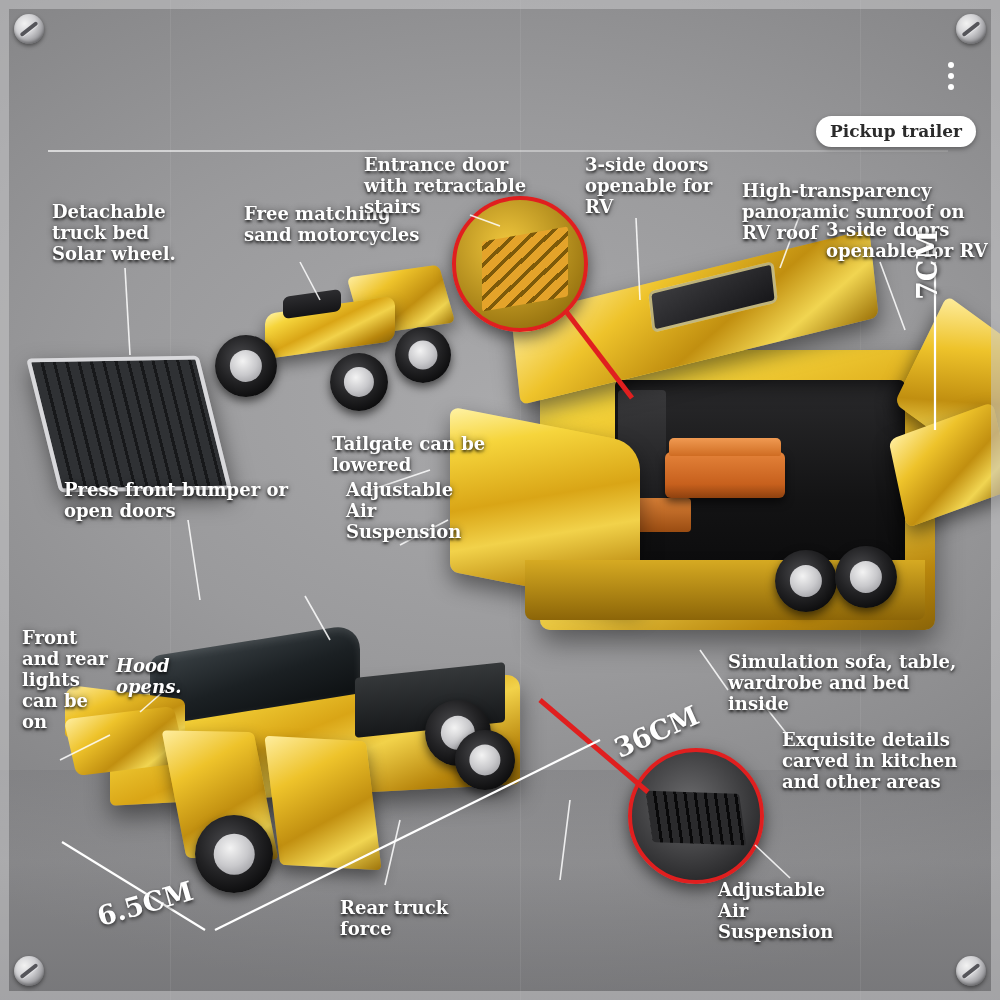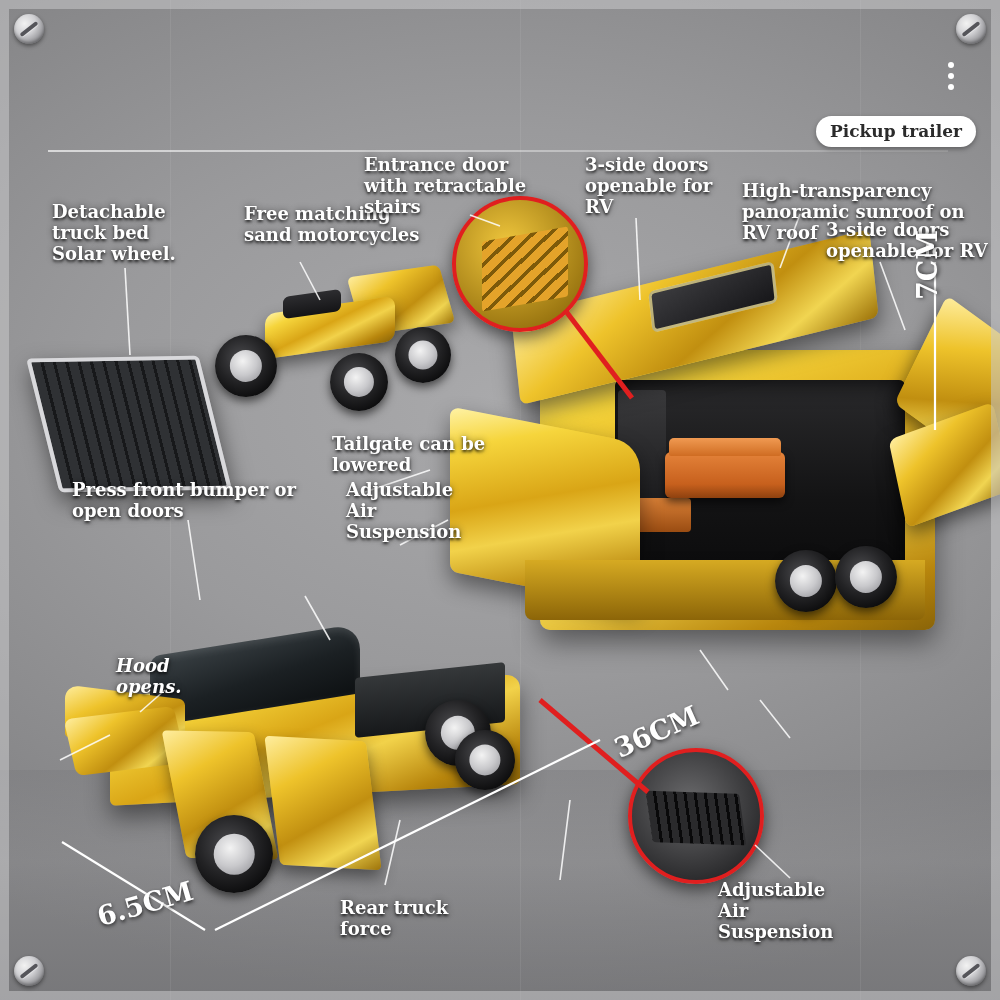--- a/index.html
+++ b/index.html
@@ -377,29 +377,40 @@
   <div class="lab s18" style="left:742px;top:155px;white-space:pre;margin-top:26px;">High-transparency
 panoramic sunroof on
 RV roof</div>
   <div class="lab s18" style="left:826px;top:220px;white-space:pre;">3-side doors
 openable for RV</div>
   <div class="lab s18" style="left:332px;top:434px;white-space:pre;">Tailgate can be
 lowered</div>
   <div class="lab s18" style="left:346px;top:480px;white-space:pre;">Adjustable
 Air
 Suspension</div>
-  <div class="lab s18" style="left:72px;top:480px;white-space:pre;">Press front bumper or
+  <div class="lab s18" style="left:64px;top:480px;white-space:pre;">Press front bumper or
 open doors</div>
+  <div class="lab s18" style="left:22px;top:628px;white-space:pre;">Front
+and rear
+lights
+can be
+on</div>
   <div class="lab s18" style="left:116px;top:656px;white-space:pre;font-style:italic;">Hood
 opens.</div>
   <div class="lab s18" style="left:340px;top:898px;white-space:pre;">Rear truck
 force</div>
   <div class="lab s18" style="left:718px;top:880px;white-space:pre;">Adjustable
 Air
 Suspension</div>
+  <div class="lab s18" style="left:728px;top:652px;white-space:pre;">Simulation sofa, table,
+wardrobe and bed
+inside</div>
+  <div class="lab s18" style="left:782px;top:730px;white-space:pre;">Exquisite details
+carved in kitchen
+and other areas</div>
 
   <div class="dim cm65">6.5CM</div>
   <div class="dim cm36">36CM</div>
   <div class="dim cm7">7CM</div>
 
   <div class="frame"></div>
   <div class="screw tl"></div>
   <div class="screw tr"></div>
   <div class="screw bl"></div>
   <div class="screw br"></div>

